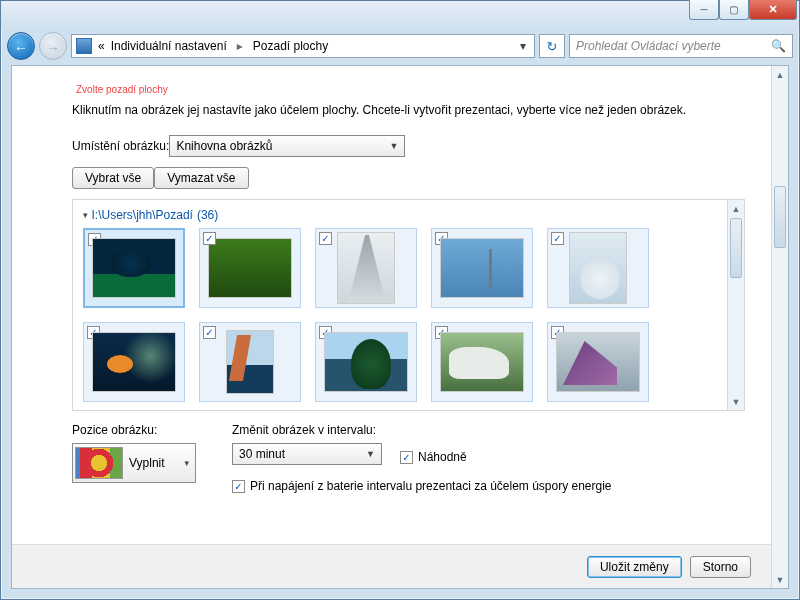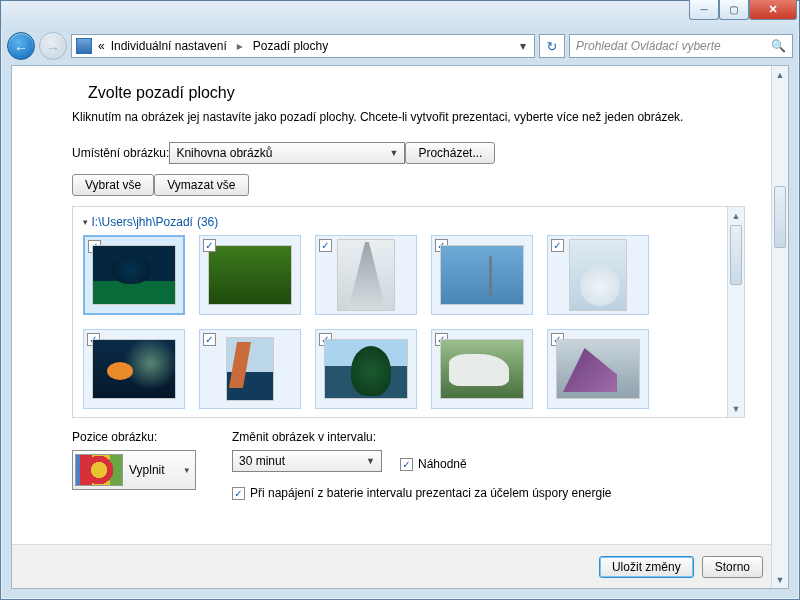--- a/index.html
+++ b/index.html
@@ -21,21 +21,21 @@
   .addr-drop { margin-left:auto; color:#444; padding:0 4px; }
   .refresh { width:26px; height:24px; background:#fff; border:1px solid #8aa3ba; display:flex; align-items:center; justify-content:center; color:#1f6db4; font-size:13px; }
   .search { width:224px; height:24px; background:#fff; border:1px solid #8aa3ba; display:flex; align-items:center; padding:0 6px; color:#888; font-style:italic; }
   .search .mag { margin-left:auto; color:#2b6eb5; font-style:normal; }
   
   .panel { position:absolute; left:10px; right:10px; top:64px; bottom:10px; background:#fff; border:1px solid #9fb6ca; }
   .scroll-track { position:absolute; right:0; top:0; bottom:0; width:17px; background:#eef3f7; border-left:1px solid #d0dbe4; }
   .scroll-arrow { height:17px; display:flex; align-items:center; justify-content:center; color:#59728a; font-size:9px; }
   .scroll-thumb { position:absolute; left:2px; right:2px; top:120px; height:62px; background:linear-gradient(#e7eff6,#c9d9e6); border:1px solid #a9bdce; border-radius:2px; }
   .content { position:absolute; left:0; right:17px; top:0; bottom:44px; padding:18px 26px 10px 60px; overflow:hidden; }
-  h1.page-title { color:#000000; font-size:16px; font-weight:normal; margin:0 0 8px 16px; }
+  h1.page-title { color:#ef4444; font-size:10px; font-weight:normal; margin:0 0 8px 4px; }
   .subtitle { margin:0 0 18px 0; }
   .row { display:flex; align-items:center; margin-bottom:10px; }
   .lbl {}
   .combo { height:22px; border:1px solid #858585; background:linear-gradient(#fefefe,#ebebeb); display:flex; align-items:center; padding:0 6px; min-width:236px; }
   .combo .cd { margin-left:auto; color:#444; font-size:9px; }
   .btn { height:22px; border:1px solid #8c8c8c; background:linear-gradient(#fdfdfd,#e7e7e7); padding:0 12px; display:inline-flex; align-items:center; border-radius:3px; }
   .btn.default { border-color:#2f8fd3; box-shadow:0 0 0 1px #7fc4ef inset; }
   
   .img-box { border:1px solid #d8d8d8; height:212px; position:relative; overflow:hidden; background:#fff; }
   .img-box-scroll { position:absolute; right:0; top:0; bottom:0; width:17px; background:#eef3f7; border-left:1px solid #d0dbe4; }
@@ -71,21 +71,21 @@
   .pic.p10::after{content:"";position:absolute;left:6px;top:8px;width:54px;height:44px;background:linear-gradient(135deg,#6a3f7c,#a06aa8);clip-path:polygon(0 100%,40% 0,100% 60%,100% 100%);}
   
   .settings { display:flex; gap:36px; margin-top:12px; }
   .pos-box { }
   .pos-ctrl { display:flex; align-items:center; border:1px solid #8c8c8c; height:40px; width:124px; background:linear-gradient(#fdfdfd,#ececec); padding:2px; gap:6px; }
   .pos-thumb { width:48px; height:32px; border:1px solid #999; background:linear-gradient(90deg,#4b7fc6 8%,#d8303a 8% 34%,#e9c22f 34% 74%,#6ba646 74%); }
   .pos-thumb-inner{ width:100%; height:100%; background:radial-gradient(circle at 50% 50%, #e9c22f 0 30%, #d8303a 30% 52%, transparent 52%);}
   .check { display:flex; align-items:center; gap:5px; margin-top:6px; }
   .cb { width:13px; height:13px; border:1px solid #8a8a8a; background:#fff; display:inline-flex; align-items:center; justify-content:center; font-size:10px; color:#1058b8; }
   
-  .footer { position:absolute; left:0; right:17px; bottom:0; height:44px; background:#f0f0f0; border-top:1px solid #dcdcdc; display:flex; align-items:center; justify-content:flex-end; gap:8px; padding:0 8px; }
+  .footer { position:absolute; left:0; right:17px; bottom:0; height:44px; background:#f0f0f0; border-top:1px solid #dcdcdc; display:flex; align-items:center; justify-content:flex-end; gap:8px; padding:0 20px; }
 </style>
 </head>
 <body>
 
 <div class="window">
   <div class="titlebar">
     <div class="win-btns">
       <div class="win-btn">─</div>
       <div class="win-btn">▢</div>
       <div class="win-btn close">✕</div>
@@ -112,29 +112,28 @@
 
   <div class="panel">
     <div class="scroll-track">
       <div class="scroll-arrow">▲</div>
       <div class="scroll-thumb"></div>
       <div class="scroll-arrow" style="position:absolute;bottom:0;left:0;right:0">▼</div>
     </div>
 
     <div class="content">
       <h1 class="page-title">Zvolte pozadí plochy</h1>
-      <p class="subtitle">Kliknutím na obrázek jej nastavíte jako pozadí plochy. Chcete-li vytvořit prezentaci, vyberte více než jeden obrázek.</p>
+      <p class="subtitle">Kliknutím na obrázek jej nastavíte jako účelem plochy. Chcete-li vytvořit prezentaci, vyberte více než jeden obrázek.</p>
 
       <div class="row">
         <span class="lbl">Umístění obrázku:</span>
         <div class="combo">
           <span>Knihovna obrázků</span>
           <span class="cd">▼</span>
         </div>
-        <div class="btn">Procházet...</div>
       </div>
 
       <div class="row">
         <div class="btn">Vybrat vše</div>
         <div class="btn">Vymazat vše</div>
       </div>
 
       <div class="img-box">
         <div class="img-box-scroll">
           <div class="scroll-arrow">▲</div>

